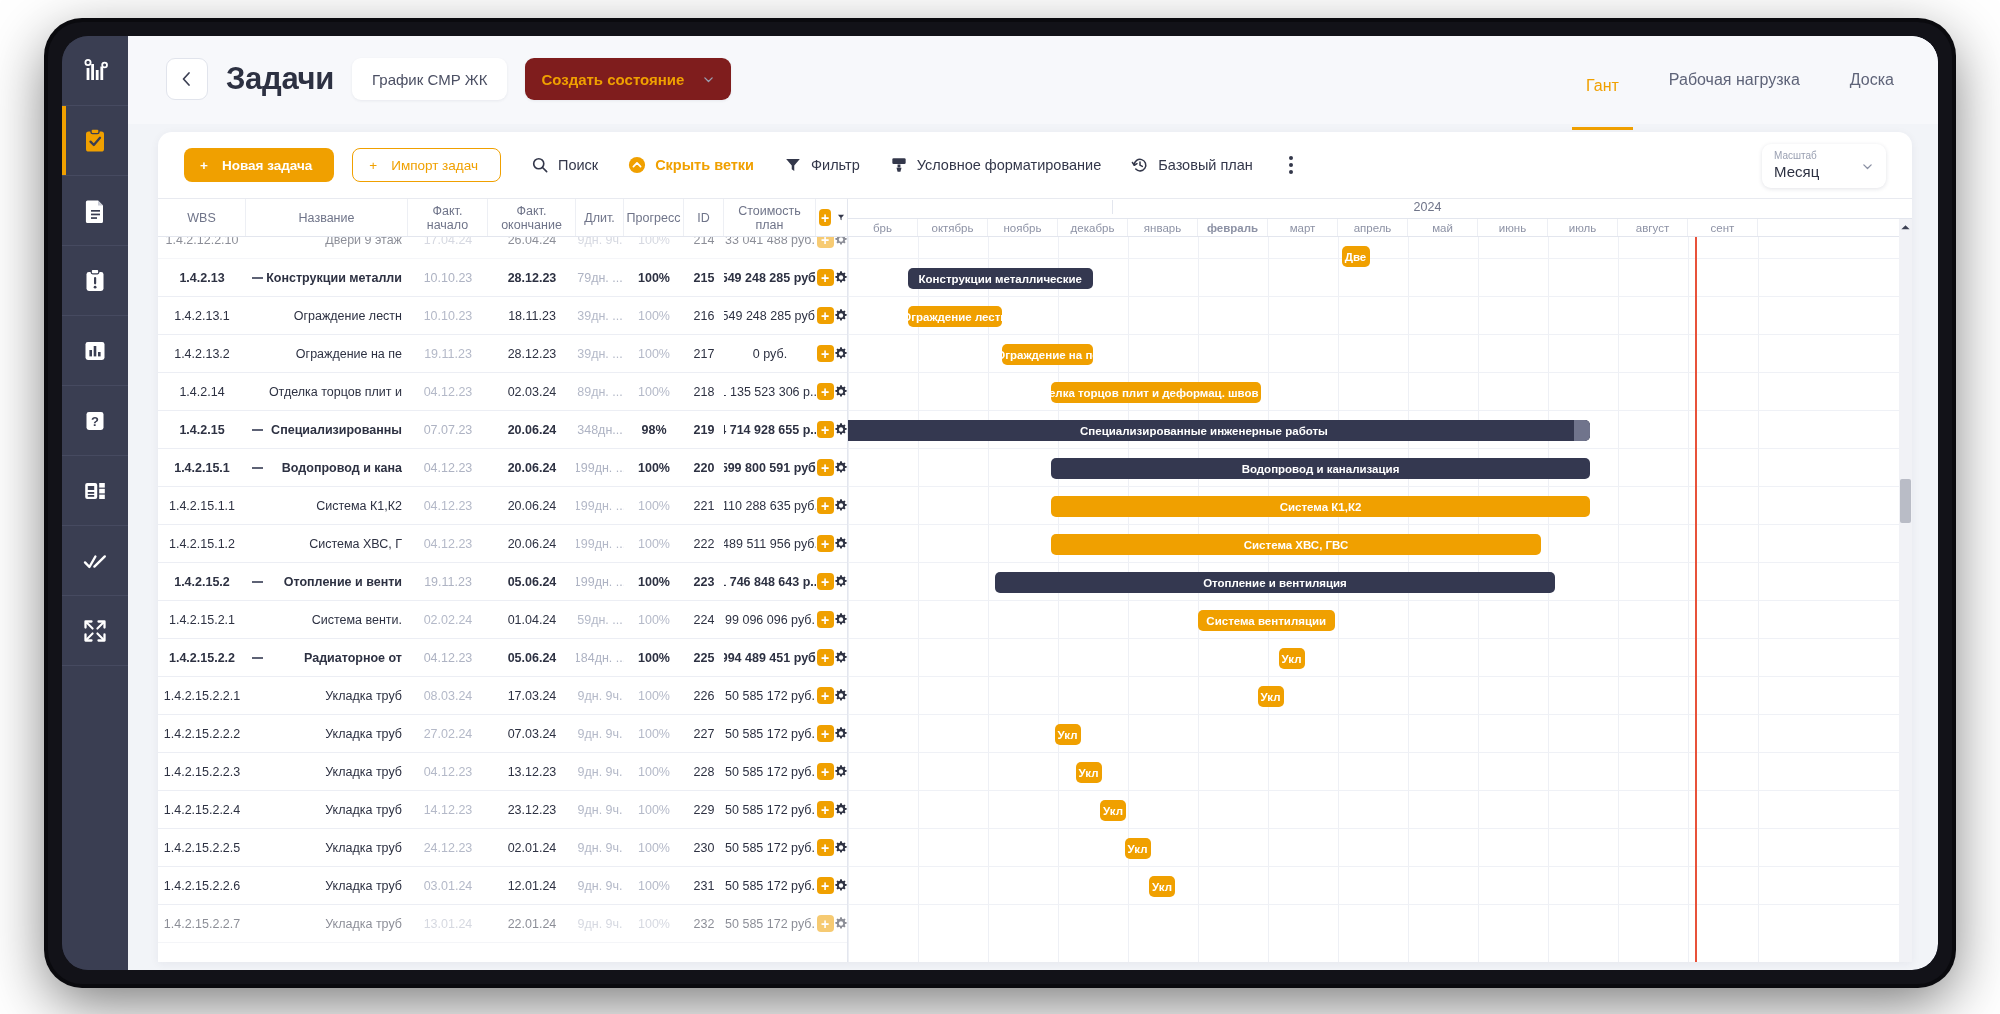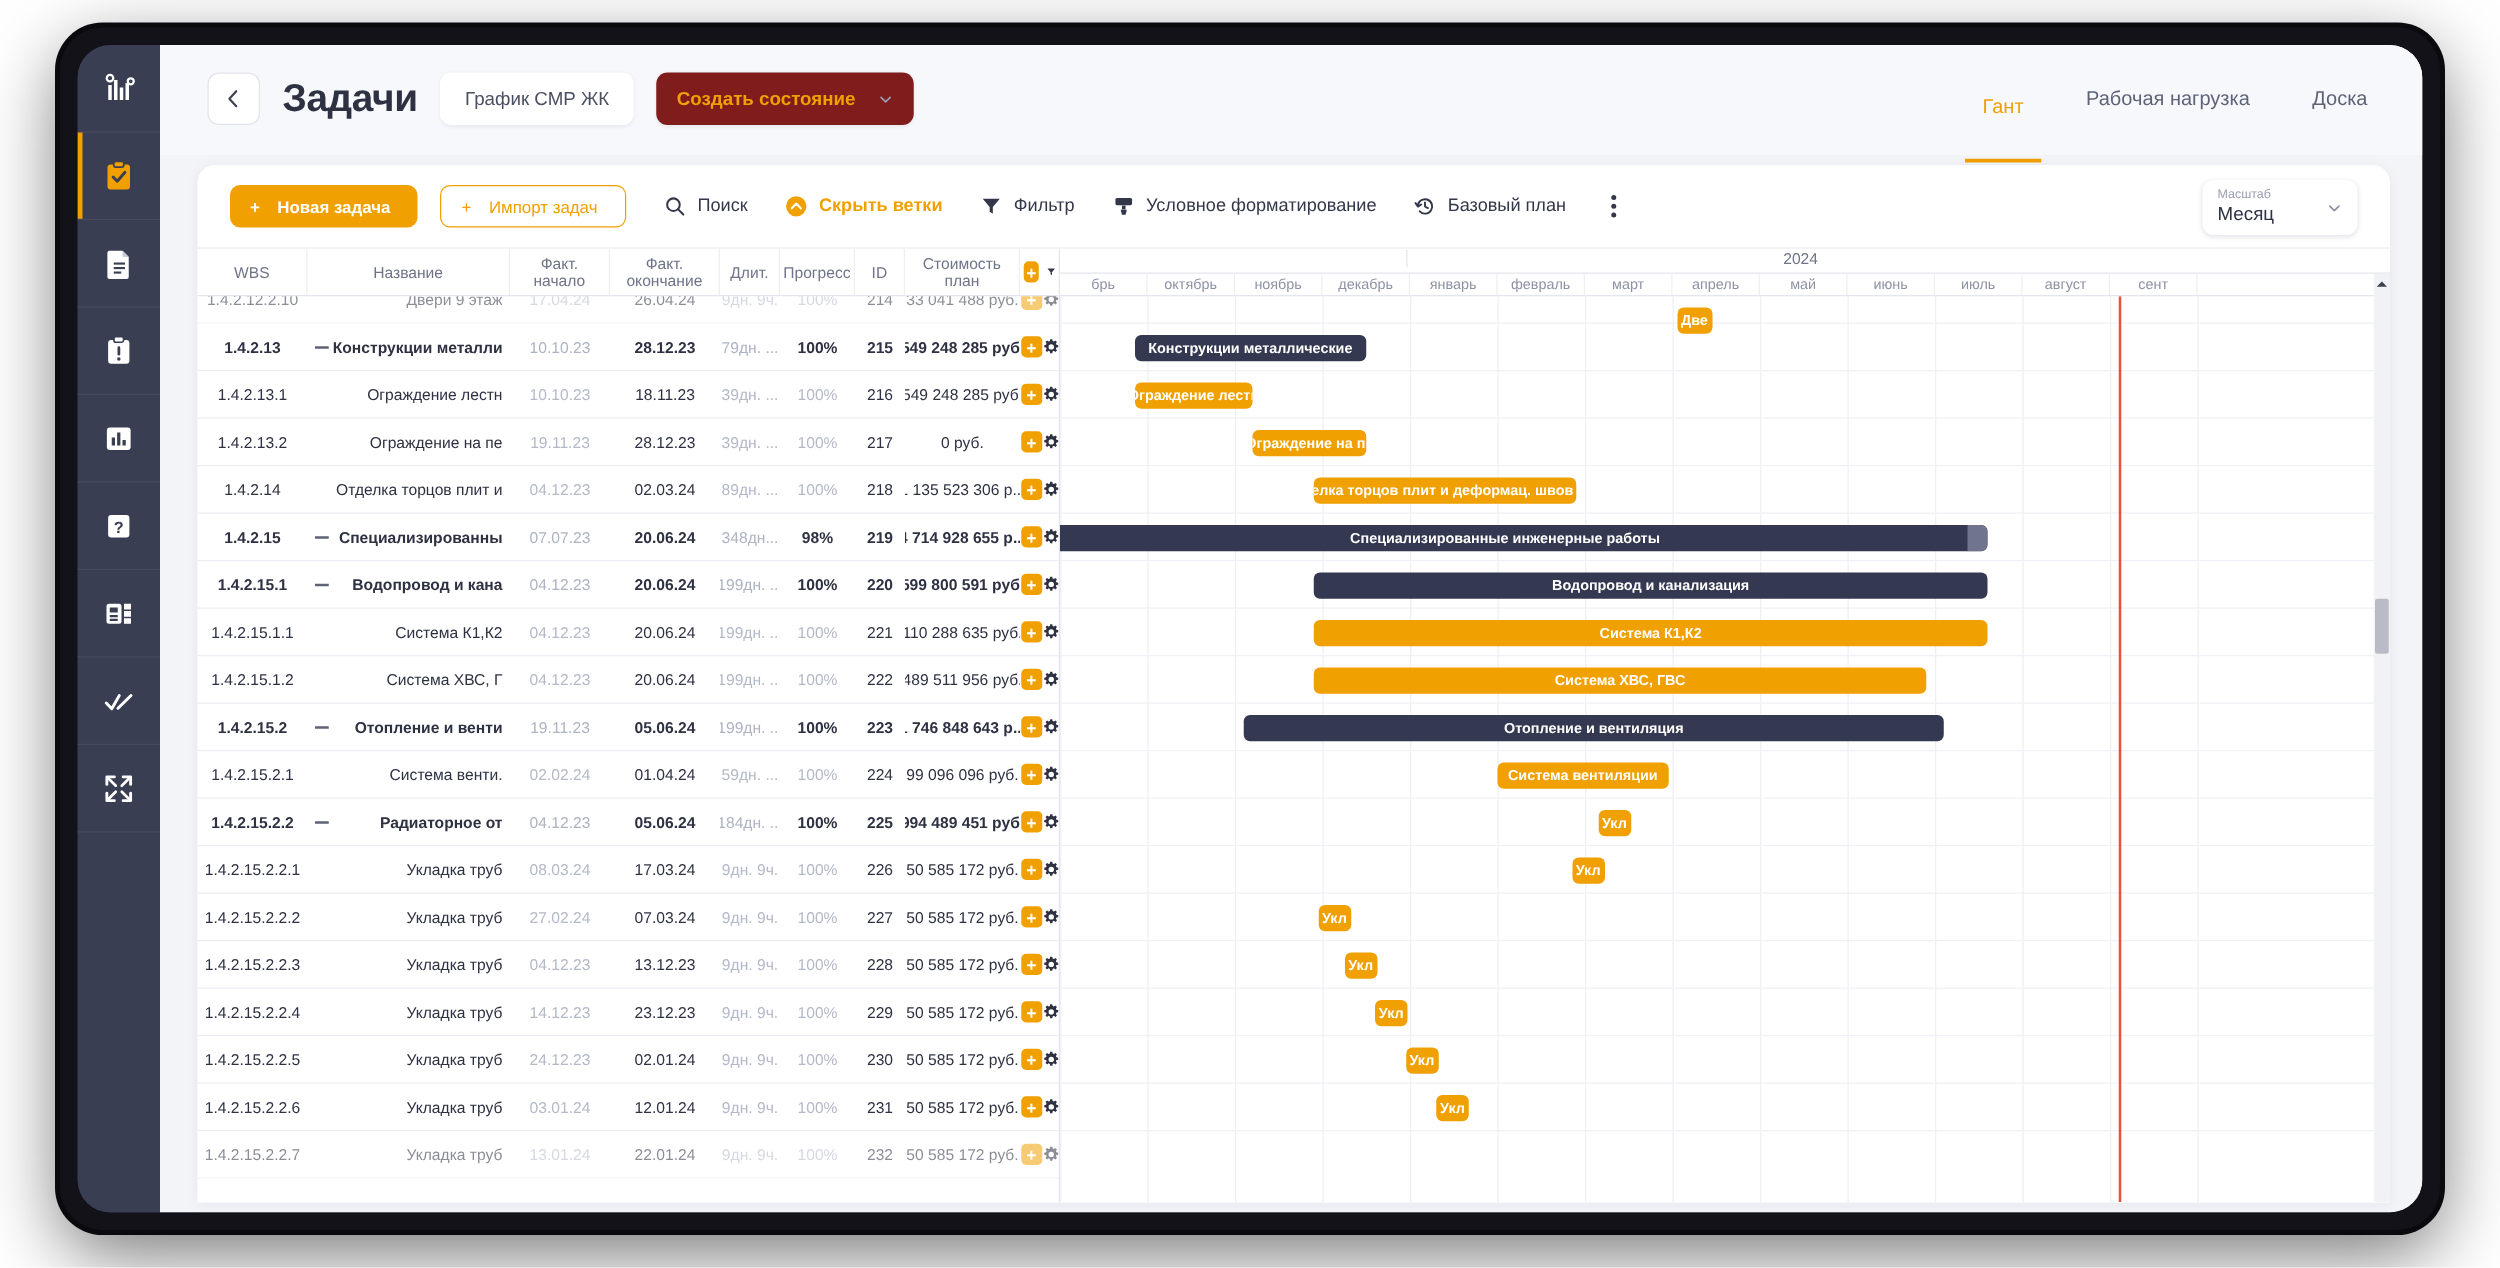--- a/index.html
+++ b/index.html
@@ -825,29 +825,29 @@
                         <path d="M8.8 1.2h2.4l.35 2.1 1.5.62 1.76-1.2 1.7 1.7-1.2 1.76.62 1.5 2.1.35v2.4l-2.1.35-.62 1.5 1.2 1.76-1.7 1.7-1.76-1.2-1.5.62-.35 2.1H8.8l-.35-2.1-1.5-.62-1.76 1.2-1.7-1.7 1.2-1.76-.62-1.5-2.1-.35v-2.4l2.1-.35.62-1.5-1.2-1.76 1.7-1.7 1.76 1.2 1.5-.62z" fill="#2d3142"></path>
                         <circle cx="10" cy="10" r="3.1" fill="#fff"></circle>
                       </svg>
                     </div>
                   </div>
                 </div>
             </div>
 
             <div class="gantt">
               <div class="g-year" id="gyear">
-                  <div class="yr" style="left: 277px; width: 630px; border-left: 1px solid rgb(227, 230, 238);">2024</div>
+                  <div class="yr" style="left: 264px; width: 630px; border-left: 1px solid rgb(227, 230, 238);">2024</div>
                 </div>
               <div class="g-months" id="gmon">
                   <div class="g-mon" style="width: 70px; flex-basis: 70px;">брь</div>
                   <div class="g-mon" style="width: 70px; flex-basis: 70px;">октябрь</div>
                   <div class="g-mon" style="width: 70px; flex-basis: 70px;">ноябрь</div>
                   <div class="g-mon" style="width: 70px; flex-basis: 70px;">декабрь</div>
                   <div class="g-mon" style="width: 70px; flex-basis: 70px;">январь</div>
-                  <div class="g-mon" style="width: 70px; flex-basis: 70px;">февраль</div>
+                  <div class="g-mon" style="width: 70px; flex-basis: 70px; font-weight: bold;">февраль</div>
                   <div class="g-mon" style="width: 70px; flex-basis: 70px;">март</div>
                   <div class="g-mon" style="width: 70px; flex-basis: 70px; text-align: center;">апрель</div>
                   <div class="g-mon" style="width: 70px; flex-basis: 70px;">май</div>
                   <div class="g-mon" style="width: 70px; flex-basis: 70px;">июнь</div>
                   <div class="g-mon" style="width: 70px; flex-basis: 70px;">июль</div>
                   <div class="g-mon" style="width: 70px; flex-basis: 70px;">август</div>
                   <div class="g-mon" style="width: 70px; flex-basis: 70px;">сент</div>
                 </div>
               <div class="g-body">
                 <div class="g-vlines" id="gvl">

